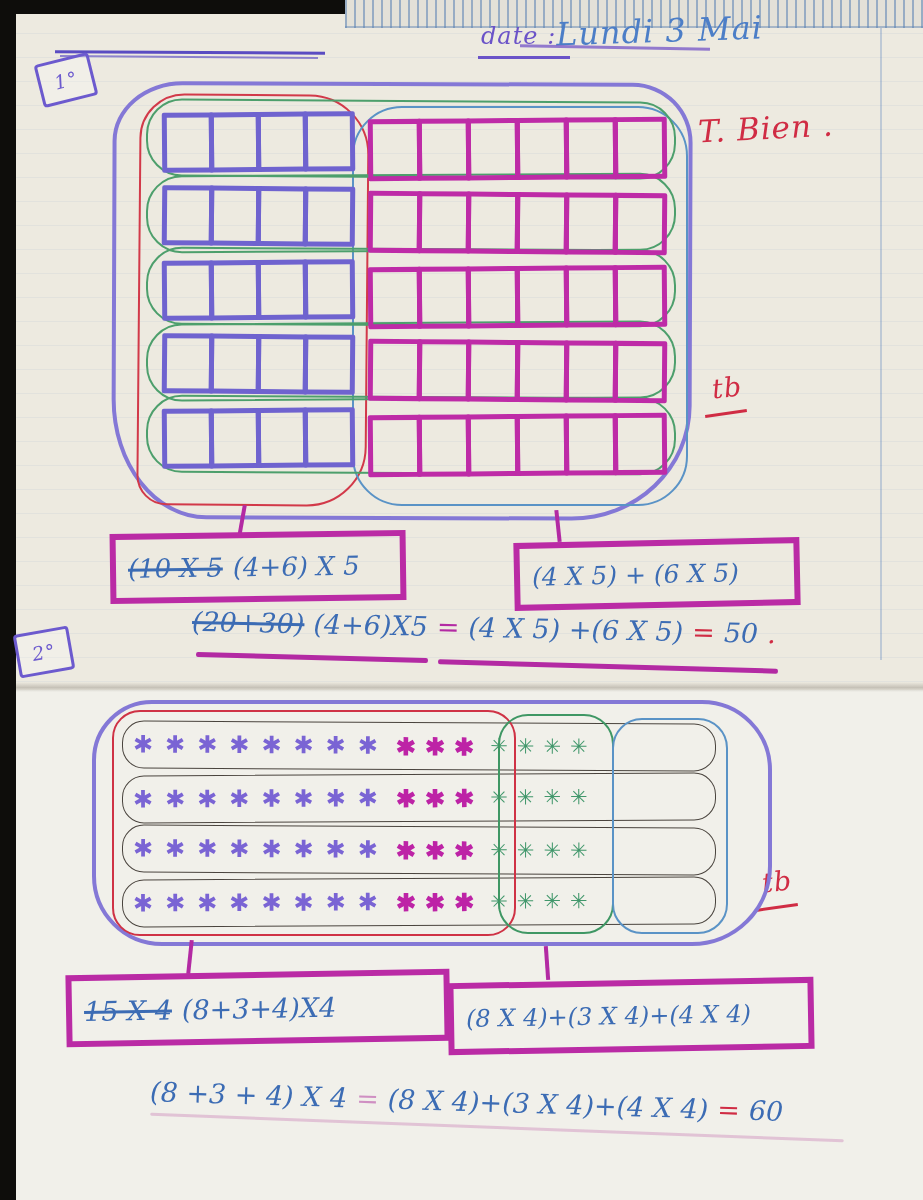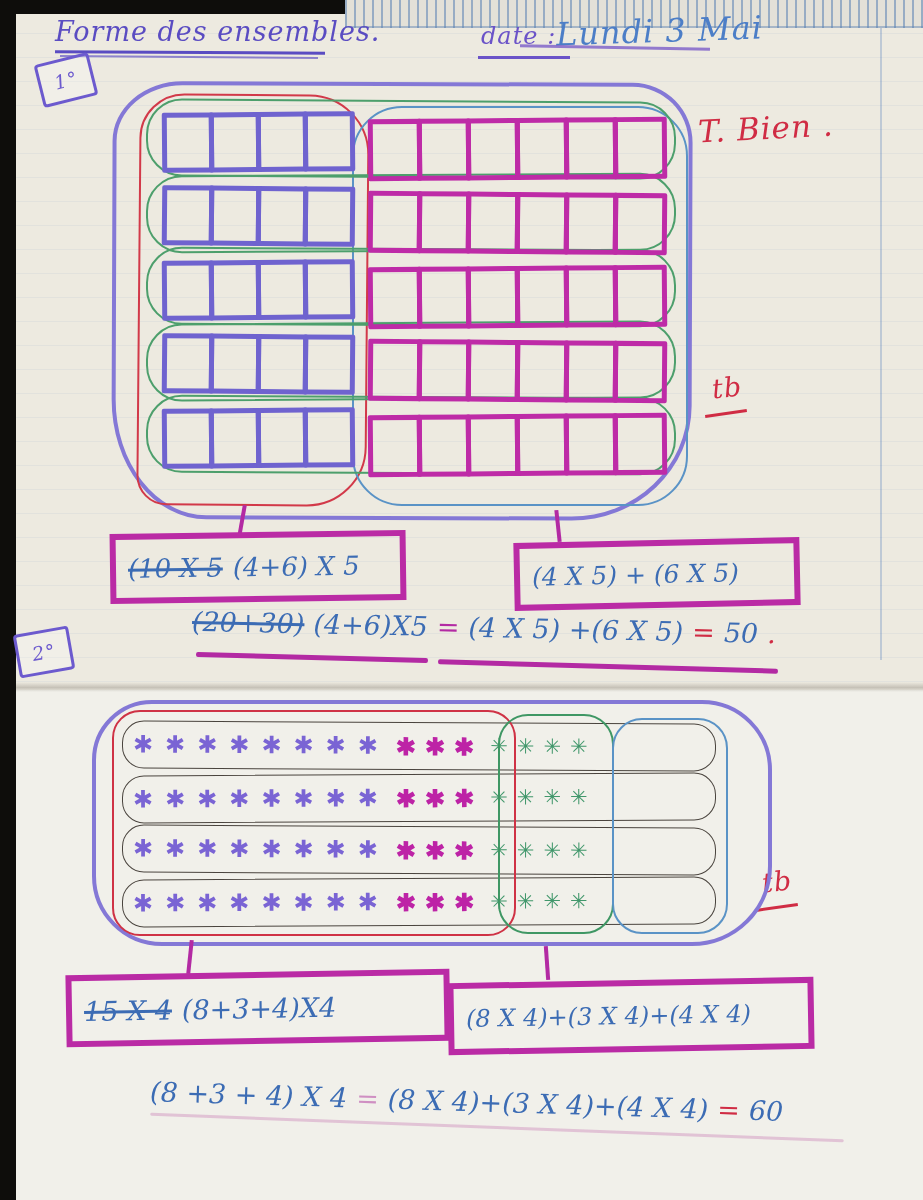--- a/index.html
+++ b/index.html
@@ -106,21 +106,20 @@
 
 <div class="page">
   <div class="sheet-top"></div>
   <div class="sheet-bottom"></div>
   <div class="crease"></div>
   <div class="vmargin"></div>
   <div class="top-perf"></div>
   <div class="top-black"></div>
   <div class="left-black"></div>
 
-  <div class="abs hw title">Forme des ensembles.</div>
   <div class="abs title-ul1"></div>
   <div class="abs title-ul2"></div>
   <div class="abs hw date-label">date :</div>
   <div class="abs date-ul"></div>
   <div class="abs hw date-value">Lundi 3 Mai</div>
   <div class="abs date-strike"></div>
 
   <div class="abs stamp stamp1 hw">1°</div>
   <div class="abs stamp stamp2 hw">2°</div>
 

